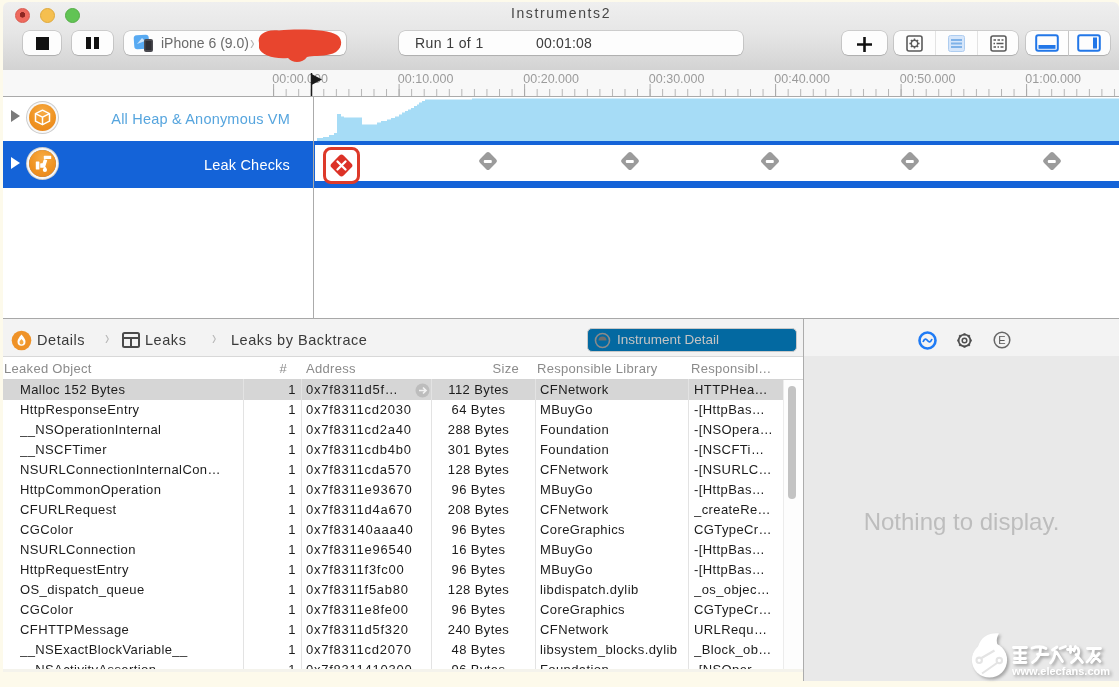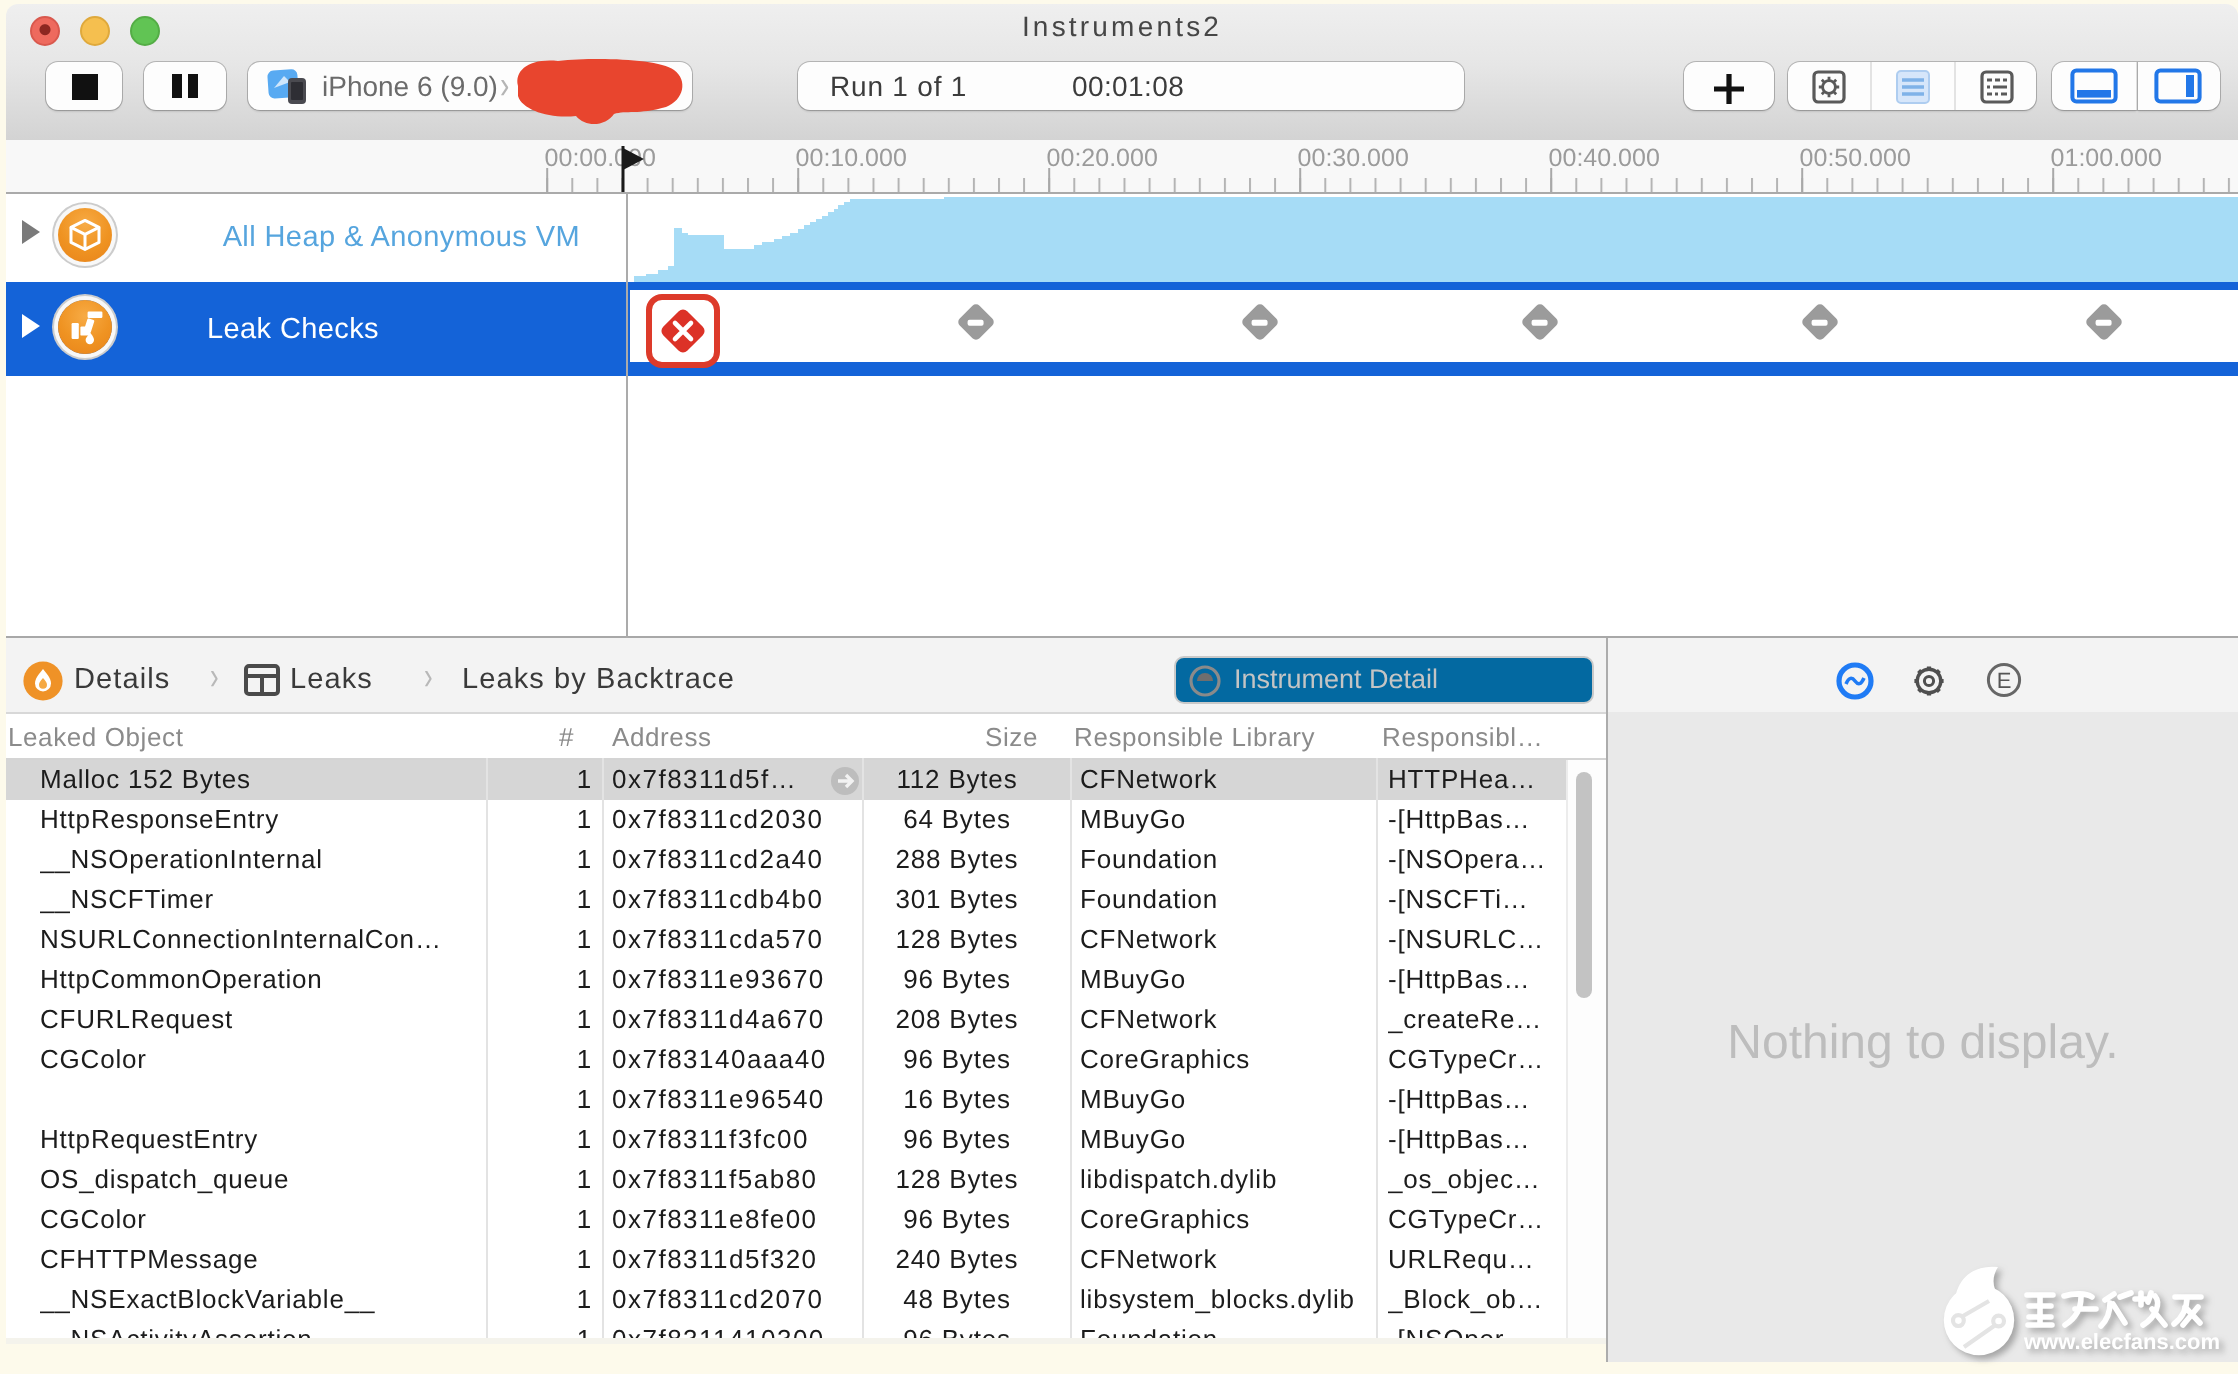--- a/index.html
+++ b/index.html
@@ -14,21 +14,21 @@
 #tlg{left:62px;background:#61c454;border:0.5px solid #54ad46;}
 .btn{position:absolute;top:29px;height:24px;background:#fdfdfd;border-radius:6px;
  box-shadow:0 0 0 0.5px rgba(0,0,0,0.22),0 1px 1px rgba(0,0,0,0.10);}
 #b-stop{left:20px;width:38px;}
 #b-stop i{position:absolute;left:12.5px;top:5.5px;width:13px;height:13px;background:#111;}
 #b-pause{left:69px;width:41px;}
 #b-pause i{position:absolute;top:6px;width:5px;height:12px;background:#111;}
 #b-dev{left:121px;width:222px;}
 #b-dev .dtxt{position:absolute;left:37px;top:3.5px;font-size:14px;color:#6b6b6b;}
 #b-dev .chev{position:absolute;left:126px;top:3px;font-size:14px;color:#b5b5b5;transform:scaleY(1.4);}
-#b-run{left:396px;width:333px;}
+#b-run{left:396px;width:333px;padding-left:11px;}
 #b-run .r1{position:absolute;left:16px;top:4px;font-size:14px;letter-spacing:0.4px;color:#3c3c3c;}
 #b-run .r2{position:absolute;left:137px;top:4px;font-size:14px;letter-spacing:0.2px;color:#3c3c3c;}
 #b-plus{left:839px;width:45px;}
 #b-plus svg{position:absolute;left:13px;top:3.5px;}
 #b-grp{left:891px;width:124px;}
 #b-grp .sep{position:absolute;top:0;width:1px;height:24px;background:#e3e3e3;}
 #b-pair1{left:1023px;width:42px;border-radius:6px 0 0 6px;}
 #b-pair2{left:1066px;width:41px;border-radius:0 6px 6px 0;box-shadow:0 0 0 0.5px rgba(0,0,0,0.22),0 1px 1px rgba(0,0,0,0.10), -1px 0 0 #e0e0e0;}
 
 #ruler{position:absolute;left:3px;top:70px;width:1116px;height:26px;background:#f8f8f8;border-bottom:1px solid #aaaaaa;}
@@ -219,21 +219,21 @@
   <div class="icircle" style="left:26px;top:9px"></div>
   <svg width="27" height="27" style="position:absolute;left:26px;top:9px" viewBox="0 0 27 27">
     <g fill="#ffffff">
       <rect x="6.8" y="11.5" width="3.6" height="8" rx="0.6"></rect>
       <rect x="11.2" y="13.2" width="5" height="4.6" rx="0.6"></rect>
       <rect x="13.8" y="9.5" width="3.6" height="6.5" rx="0.6" transform="rotate(18 15.6 12.7)"></rect>
       <rect x="14.8" y="5.8" width="7.4" height="3.2" rx="0.6"></rect>
       <path d="M16.2 16.5 C17.4 18 18 19 18 20 A2.1 2.1 0 0 1 13.8 20 C13.8 19 14.6 18 16.2 16.5 Z"></path>
     </g>
   </svg>
-  <div class="tlabel" style="left:0;top:16px;color:#ffffff;text-align:center;">Leak Checks</div>
+  <div class="tlabel" style="left:0;top:16px;color:#ffffff;">Leak Checks</div>
 </div>
 
 <div id="mid"></div>
 <div id="vdiv1"></div>
 
 <div id="dtb">
   <svg width="21" height="21" style="position:absolute;left:8px;top:11px" viewBox="0 0 21 21">
     <circle cx="10.5" cy="10.5" r="9.8" fill="#ef9227"></circle>
     <path d="M10.5 4.5 C13 7.5 14.5 9.5 14.5 11.7 A4 4 0 0 1 6.5 11.7 C6.5 9.5 8 7.5 10.5 4.5 Z" fill="#ffffff"></path>
     <path d="M10.5 9 C11.8 10.5 12.5 11.3 12.5 12.4 A2 2 0 0 1 8.5 12.4 C8.5 11.3 9.2 10.5 10.5 9 Z" fill="#f5a943"></path>
@@ -340,20 +340,21 @@
       </div>
 <div class="trow" style="top:140px">
         <span class="c-obj">CGColor</span>
         <span class="c-num">1</span>
         <span class="c-addr">0x7f83140aaa40</span>
         <span class="c-size">96 Bytes</span>
         <span class="c-lib">CoreGraphics</span>
         <span class="c-call">CGTypeCr…</span>
       </div>
 <div class="trow" style="top:160px">
+        <span class="c-obj">NSURLConnection</span>
         <span class="c-num">1</span>
         <span class="c-addr">0x7f8311e96540</span>
         <span class="c-size">16 Bytes</span>
         <span class="c-lib">MBuyGo</span>
         <span class="c-call">-[HttpBas…</span>
       </div>
 <div class="trow" style="top:180px">
         <span class="c-obj">HttpRequestEntry</span>
         <span class="c-num">1</span>
         <span class="c-addr">0x7f8311f3fc00</span>

